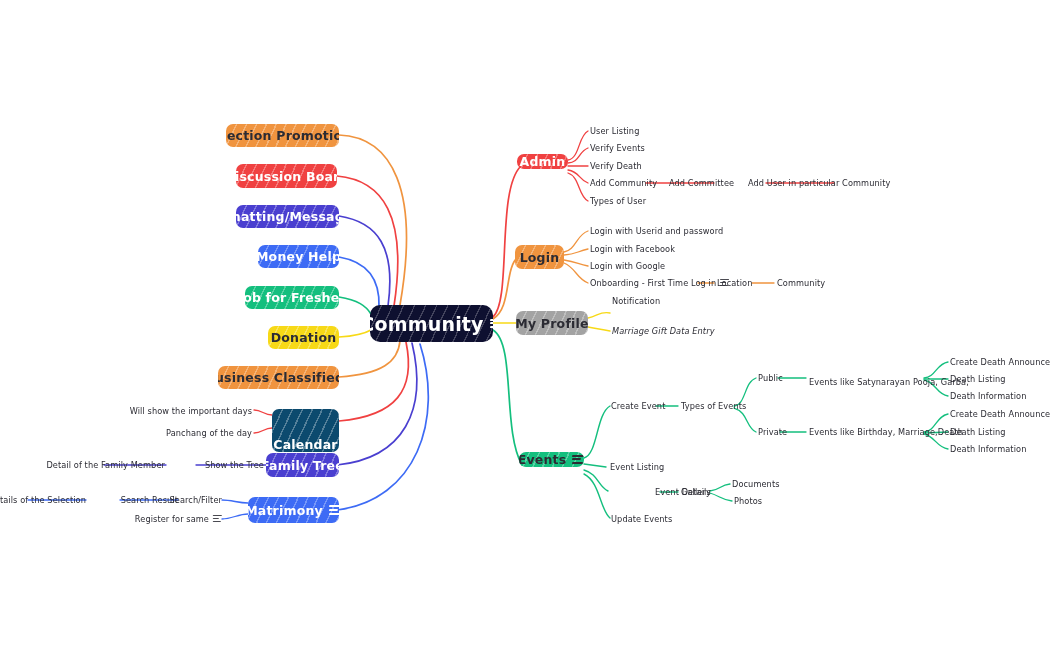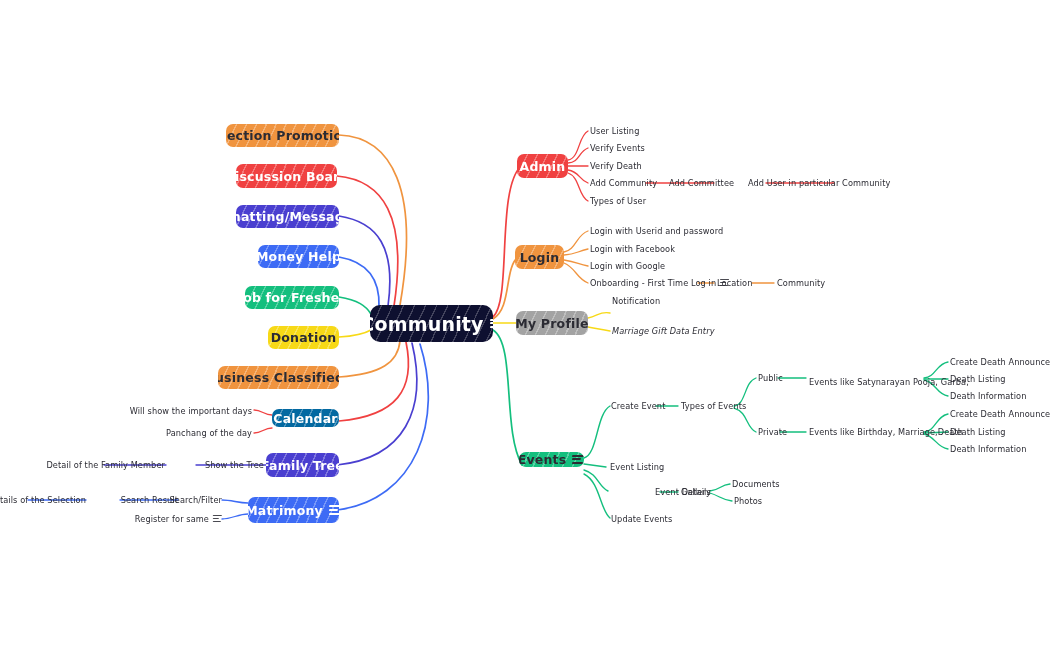--- a/index.html
+++ b/index.html
@@ -161,41 +161,41 @@
   <div class="node l1" style="left:268px;top:326px;width:71px;height:23px;background:#F7D917;color:#2b2b33;">
     <span class="hatch"></span>
     <span class="lbl">Donation</span>
   </div>
 
   <div class="node l1" style="left:218px;top:366px;width:121px;height:23px;background:#F0943F;color:#2b2b33;">
     <span class="hatch"></span>
     <span class="lbl">Business Classifieds</span>
   </div>
 
-  <div class="node l1" style="left:272px;top:409px;width:67px;height:18px;background:#0369a1;color:#fff;">
+  <div class="node l1" style="left:272px;top:409px;width:67px;height:43px;background:#0c4a6e;color:#fff;align-items:flex-end;">
     <span class="hatch"></span>
     <span class="lbl">Calendar</span>
   </div>
 
   <div class="node l1" style="left:266px;top:453px;width:73px;height:24px;background:#4A3FD0;color:#fff;">
     <span class="hatch"></span>
     <span class="lbl">Family Tree</span>
   </div>
 
   <div class="node l1" style="left:248px;top:497px;width:91px;height:26px;background:#3D6BF5;color:#fff;">
     <span class="hatch"></span>
     <span class="lbl">Matrimony</span>
     <span class="noteicon">
         <i></i>
         <i></i>
         <i></i>
       </span>
   </div>
 
-  <div class="node branch" style="left:517px;top:154px;width:51px;height:24px;background:#F04141;color:#fff;">
+  <div class="node branch" style="left:517px;top:154px;width:51px;height:15px;background:#F04141;color:#fff;">
     <span class="hatch"></span>
     <span class="lbl">Admin</span>
   </div>
 
   <div class="node branch" style="left:515px;top:245px;width:49px;height:24px;background:#F0943F;color:#2b2b33;">
     <span class="hatch"></span>
     <span class="lbl">Login</span>
   </div>
 
   <div class="node branch" style="left:516px;top:311px;width:72px;height:24px;background:#a3a3a3;color:#2b2b33;">

